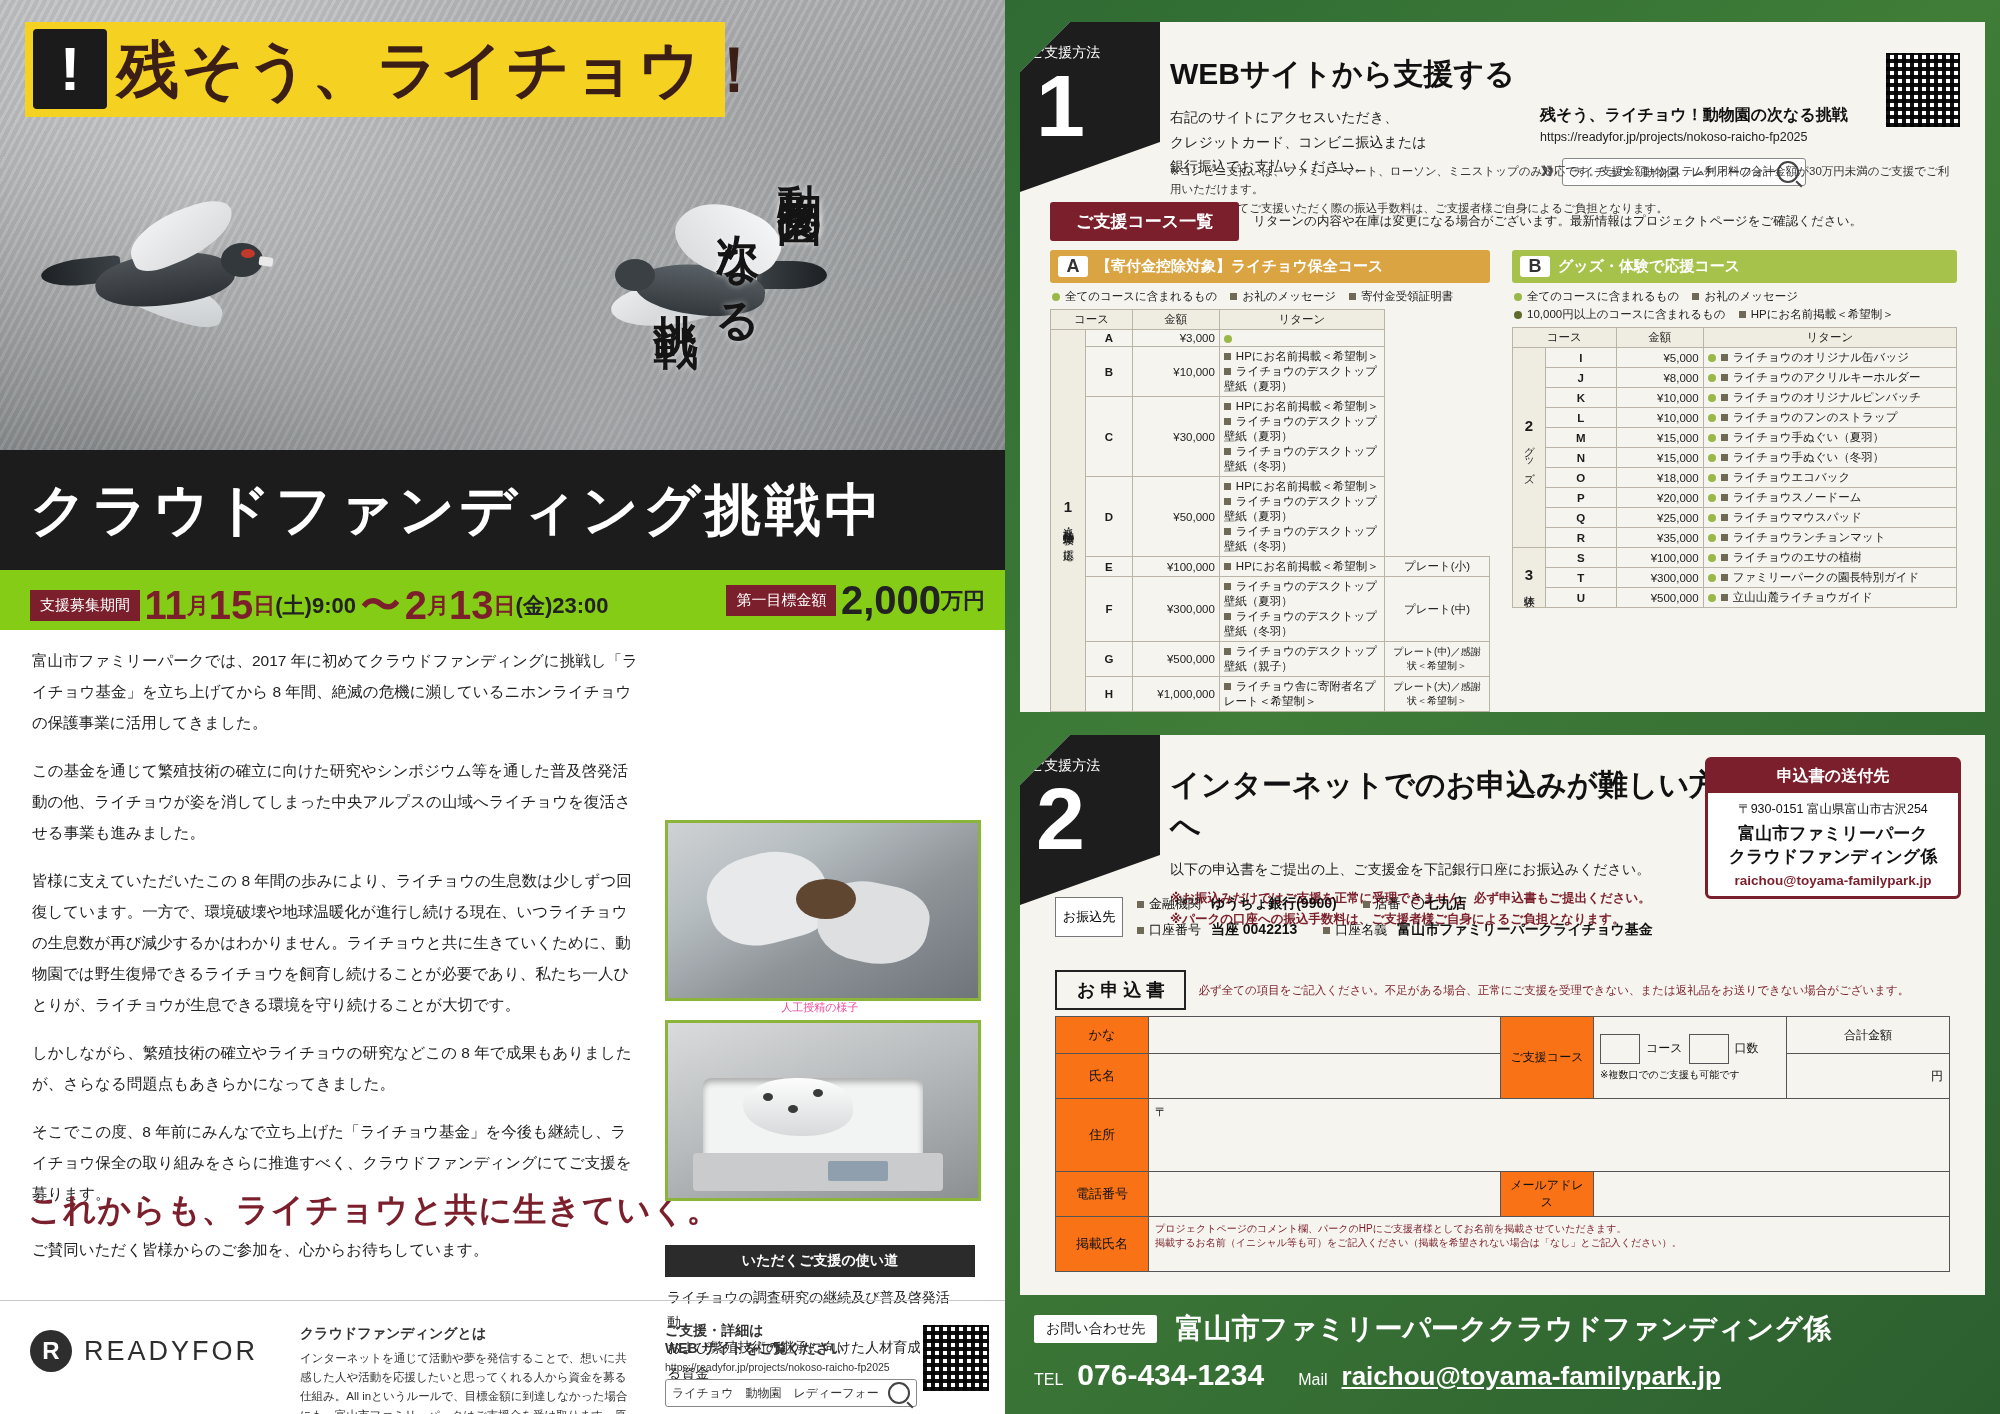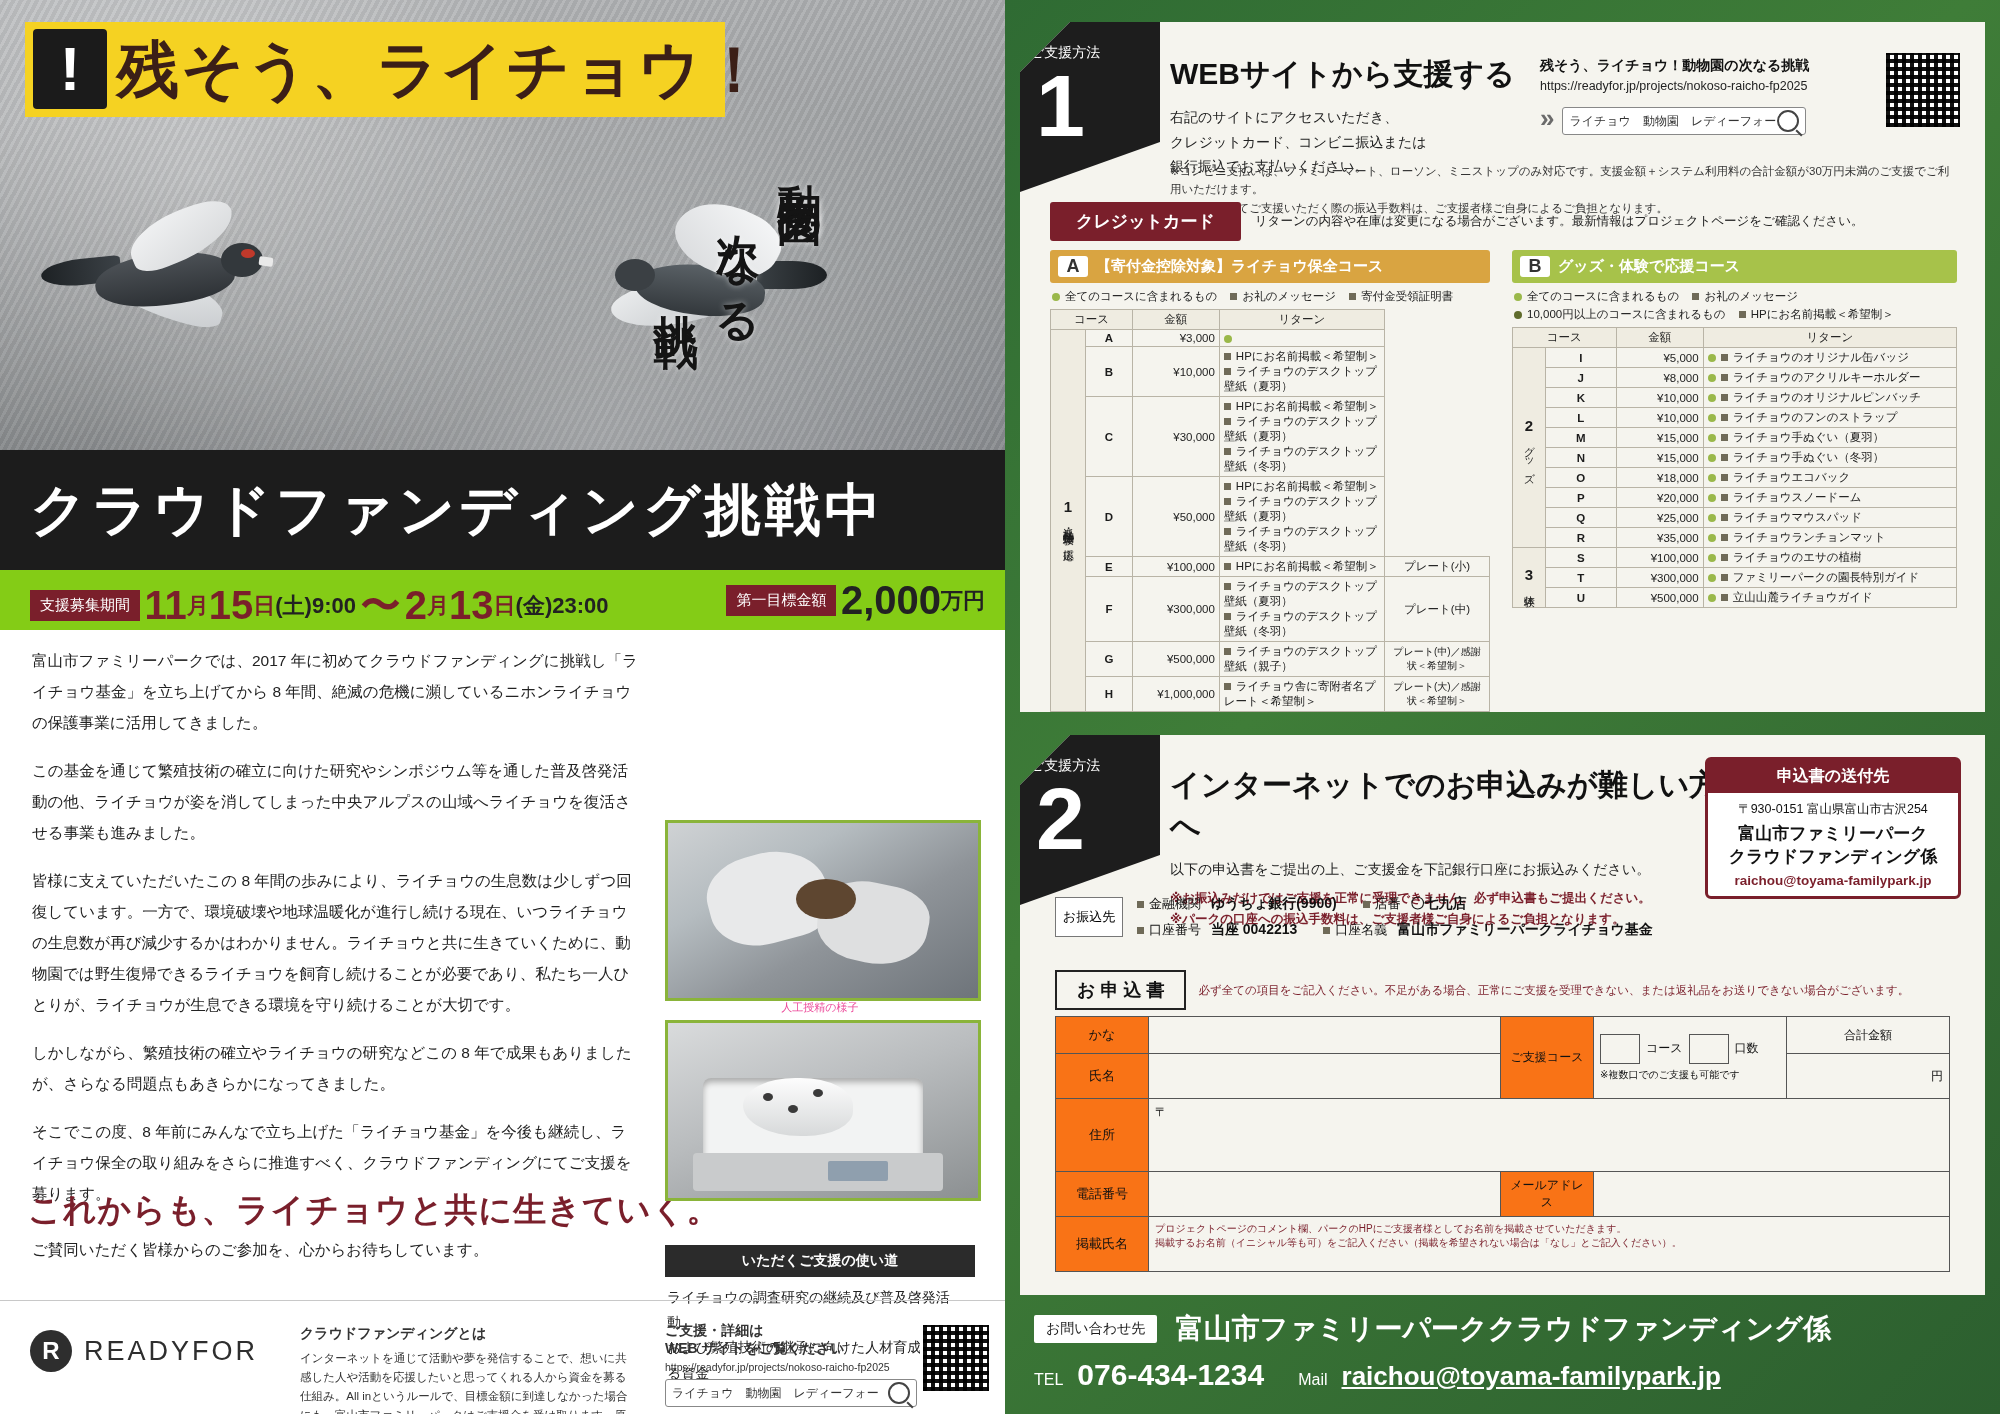--- a/index.html
+++ b/index.html
@@ -274,39 +274,39 @@
     <div style="position:absolute;left:150px;top:32px;width:360px;">
       <div class="h2">WEBサイトから支援する</div>
       <div class="body-s" style="margin-top:10px;">
         <div>右記のサイトにアクセスいただき、</div>
         <div>クレジットカード、コンビニ振込または</div>
         <div>銀行振込でお支払いください。</div>
       </div>
     </div>
 
     <div style="position:absolute;left:520px;top:35px;width:320px;">
-      <div style="font-size:14px;font-weight:bold;color:#111;">残そう、ライチョウ！動物園の次なる挑戦</div>
+      <div style="font-size:16px;font-weight:bold;color:#111;margin-top:48px;">残そう、ライチョウ！動物園の次なる挑戦</div>
       <div style="font-size:12.5px;margin-top:4px;color:#222;">https://readyfor.jp/projects/nokoso-raicho-fp2025</div>
       <div style="display:flex;align-items:center;gap:8px;margin-top:8px;">
         <span class="chev">»</span>
         <div class="searchbox" style="width:230px;">
           <span>ライチョウ　動物園　レディーフォー</span>
           <span class="mag"></span>
         </div>
       </div>
     </div>
     <div class="qr" style="right:22px;top:28px;width:74px;height:74px;border-color:#f5f4ee;"></div>
 
     <div class="note-s" style="position:absolute;left:150px;top:140px;width:790px;">
       <div>※コンビニ支払いは、ファミリーマート、ローソン、ミニストップのみ対応です。支援金額＋システム利用料の合計金額が30万円未満のご支援でご利用いただけます。</div>
       <div>※銀行振込にてご支援いただく際の振込手数料は、ご支援者様ご自身によるご負担となります。</div>
     </div>
 
     <div style="position:absolute;left:30px;top:180px;width:905px;display:flex;align-items:center;gap:14px;">
-      <span class="ribbon">クレジットカード</span>
+      <span class="ribbon">ご支援コース一覧</span>
       <span style="font-size:12.5px;color:#222;">リターンの内容や在庫は変更になる場合がございます。最新情報はプロジェクトページをご確認ください。</span>
     </div>
 
     <div style="position:absolute;left:30px;top:228px;width:440px;">
       <div class="hdrA" style="padding:6px 8px;border-radius:3px;display:flex;align-items:center;">
         <span class="letterbox">A</span>
         <span style="font-size:15px;">【寄付金控除対象】ライチョウ保全コース</span>
       </div>
       <div style="font-size:11.5px;margin:6px 0 5px 2px;color:#222;">
         <span class="bullet"></span><span>全てのコースに含まれるもの</span>

